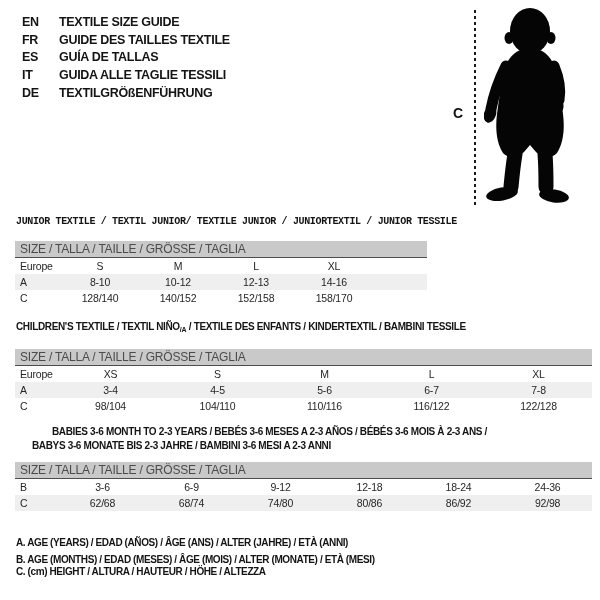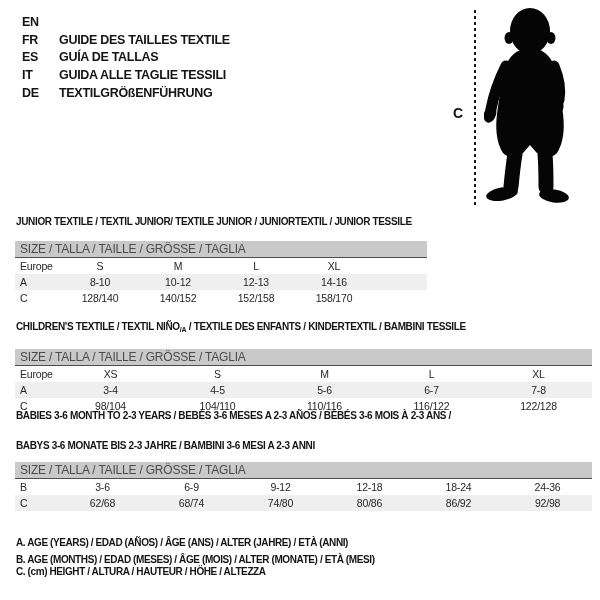--- a/index.html
+++ b/index.html
@@ -31,20 +31,21 @@
   
   .footnote{position:absolute;left:16px;font-weight:bold;font-size:10px;letter-spacing:-0.4px;
     white-space:nowrap;color:#141414;}
 </style>
 </head>
 <body>
 
 <div class="lang-block">
   <div class="lang-row">
     <span class="lang-code">EN</span>
+    <span class="lang-title">TEXTILE SIZE GUIDE</span>
   </div>
   <div class="lang-row">
     <span class="lang-code">FR</span>
     <span class="lang-title">GUIDE DES TAILLES TEXTILE</span>
   </div>
   <div class="lang-row">
     <span class="lang-code">ES</span>
     <span class="lang-title">GUÍA DE TALLAS</span>
   </div>
   <div class="lang-row">
@@ -71,21 +72,21 @@
     <ellipse cx="6" cy="108" rx="6" ry="9" transform="rotate(18 6 108)"></ellipse>
     <path d="M70,60 C75,72 77,83 75,94" stroke="#050505" stroke-width="11" stroke-linecap="round" fill="none"></path>
     <ellipse cx="74" cy="99" rx="5.5" ry="8" transform="rotate(-10 74 99)"></ellipse>
     <path d="M31,148 C29,160 28,170 27,181" stroke="#050505" stroke-width="15" stroke-linecap="round" fill="none"></path>
     <path d="M61,148 C62,160 62,170 62,181" stroke="#050505" stroke-width="15" stroke-linecap="round" fill="none"></path>
     <ellipse cx="18" cy="188" rx="16" ry="6.5" transform="rotate(-10 18 188)"></ellipse>
     <ellipse cx="70" cy="190" rx="15" ry="6.5" transform="rotate(8 70 190)"></ellipse>
   </g>
 </svg>
 
-<div class="tbl-title" style="top:216px;">JUNIOR TEXTILE / TEXTIL JUNIOR/ TEXTILE JUNIOR / JUNIORTEXTIL / JUNIOR TESSILE</div>
+<div class="tbl-title" style="top:216px;font-family:Liberation Mono, monospace;">JUNIOR TEXTILE / TEXTIL JUNIOR/ TEXTILE JUNIOR / JUNIORTEXTIL / JUNIOR TESSILE</div>
 <table class="size-table" style="top:241px;width:412px;">
   <colgroup>
       <col style="width:46px">
       <col style="width:78px">
       <col style="width:78px">
       <col style="width:78px">
       <col style="width:78px">
       <col style="width:54px">
     </colgroup>
   <tbody>
@@ -155,22 +156,22 @@
     <td class="rowlabel">C</td>
     <td>98/104</td>
     <td>104/110</td>
     <td>110/116</td>
     <td>116/122</td>
     <td>122/128</td>
   </tr>
 </tbody>
   </table>
 
-<div class="tbl-title" style="top:410px;">BABIES 3-6 MONTH TO 2-3 YEARS / BEBÉS 3-6 MESES A 2-3 AÑOS / BÉBÉS 3-6 MOIS À 2-3 ANS /</div>
-<div class="tbl-title" style="top:440px;">BABYS 3-6 MONATE BIS 2-3 JAHRE / BAMBINI 3-6 MESI A 2-3 ANNI</div>
+<div class="tbl-title" style="top:426px;margin-left:36px;">BABIES 3-6 MONTH TO 2-3 YEARS / BEBÉS 3-6 MESES A 2-3 AÑOS / BÉBÉS 3-6 MOIS À 2-3 ANS /</div>
+<div class="tbl-title" style="top:440px;margin-left:16px;">BABYS 3-6 MONATE BIS 2-3 JAHRE / BAMBINI 3-6 MESI A 2-3 ANNI</div>
 <table class="size-table" style="top:462px;width:577px;">
   <colgroup>
       <col style="width:43px">
       <col style="width:89px">
       <col style="width:89px">
       <col style="width:89px">
       <col style="width:89px">
       <col style="width:89px">
       <col style="width:89px">
     </colgroup>

